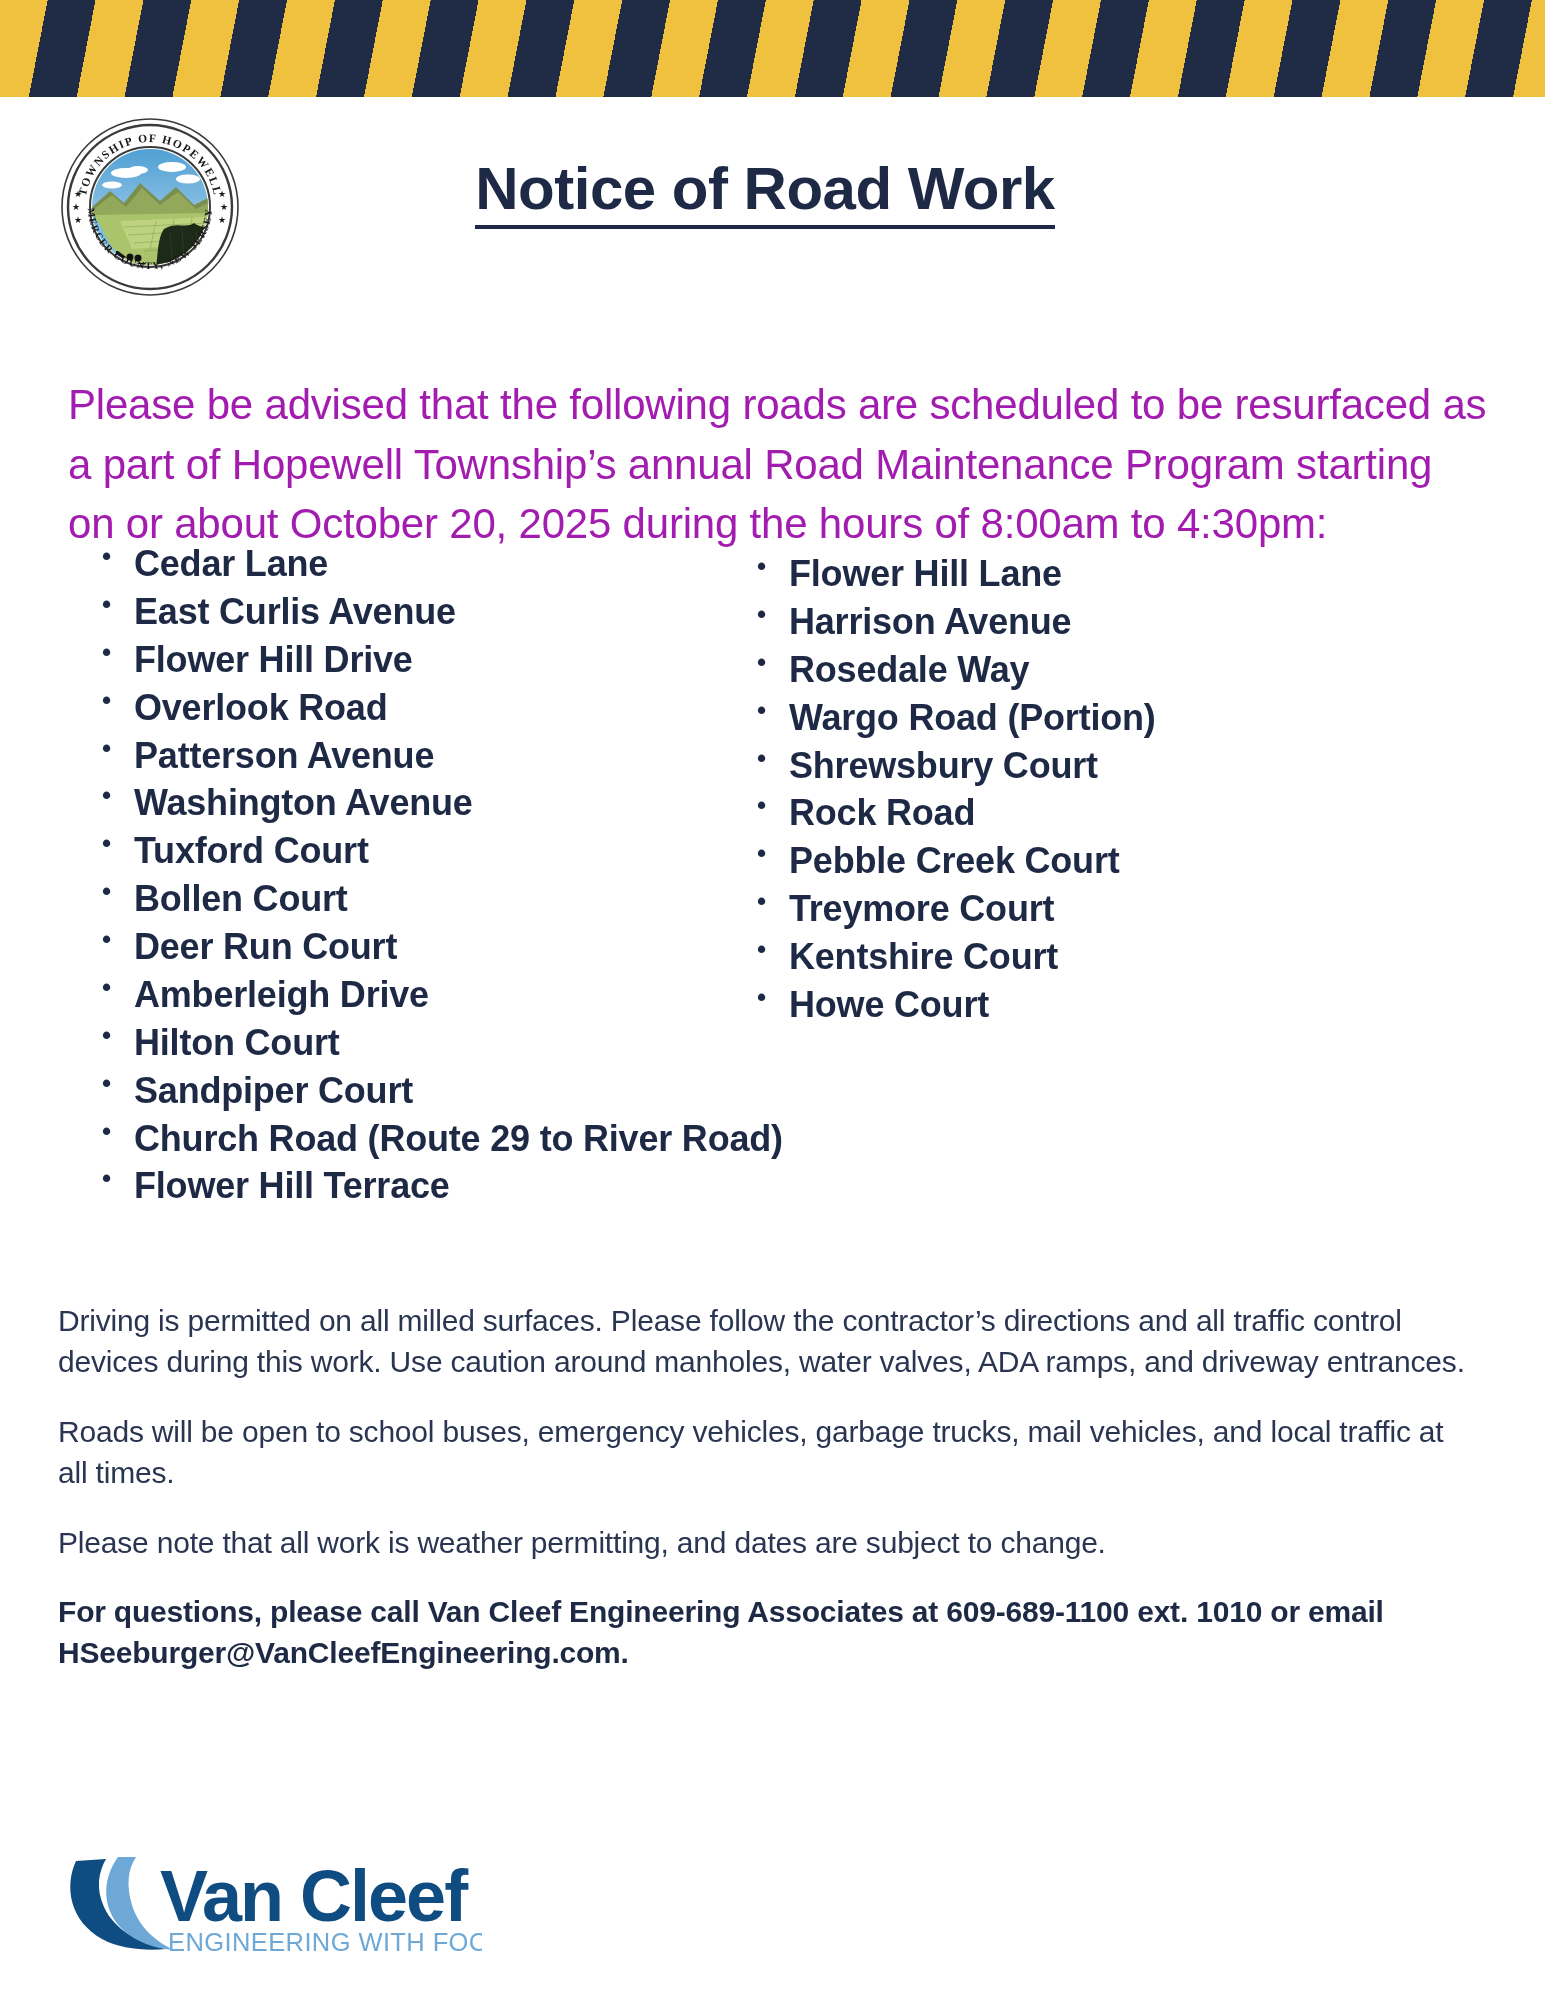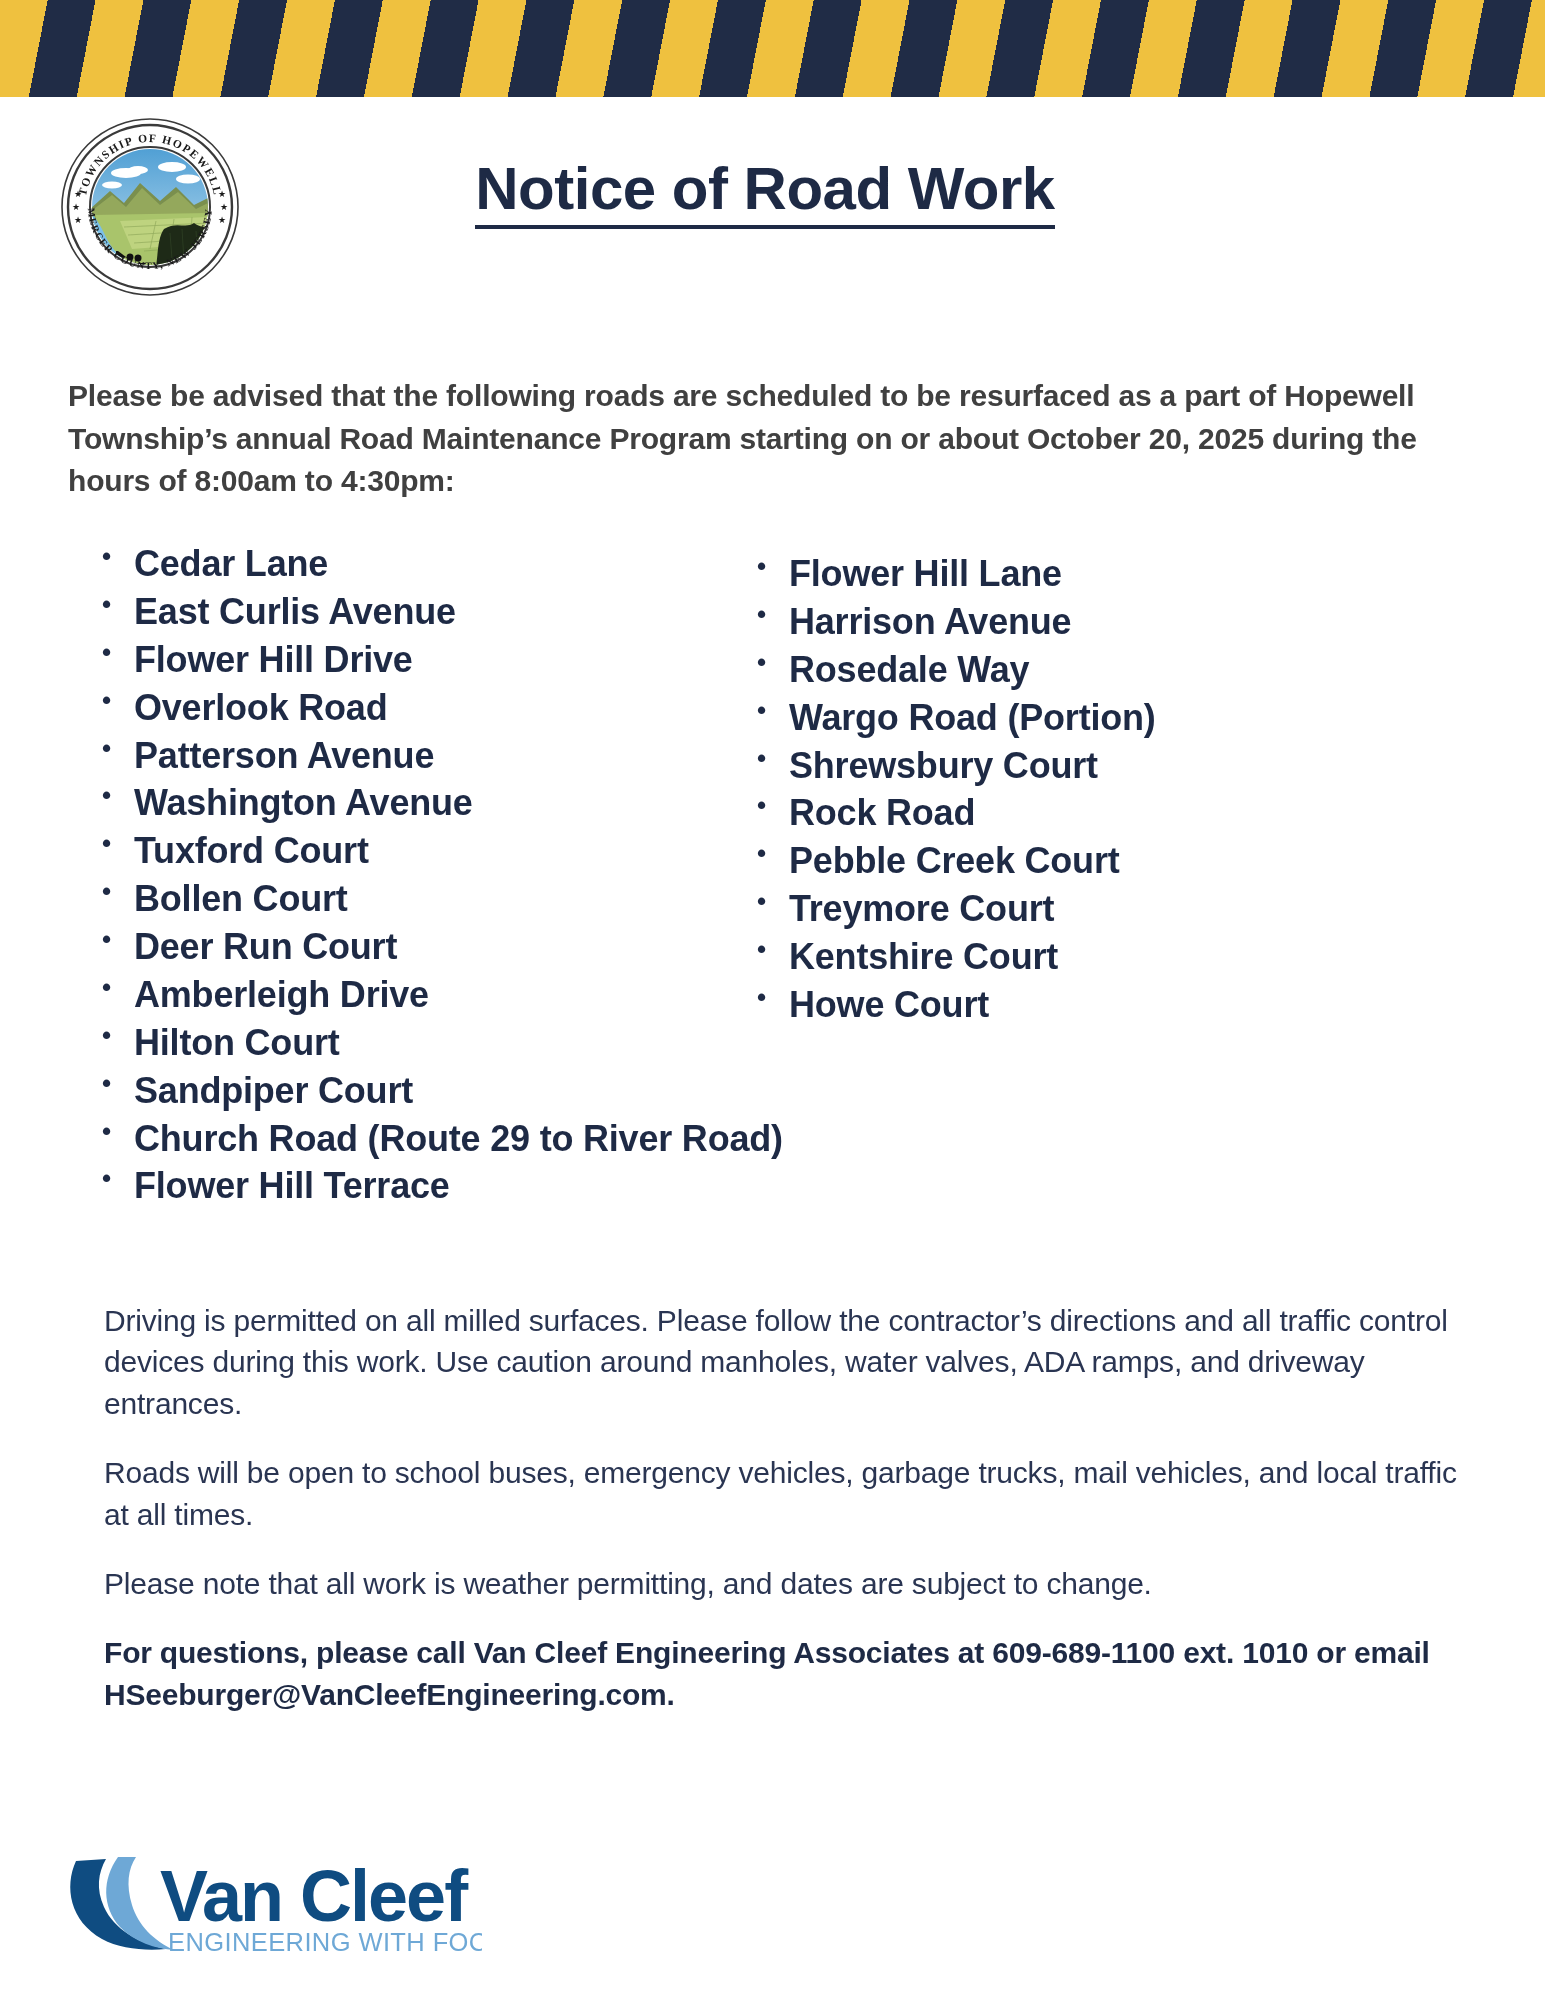--- a/index.html
+++ b/index.html
@@ -71,23 +71,23 @@
     border-bottom: 4px solid #1e2a45;
     padding-bottom: 5px;
     line-height: 1.05;
   }
 
   
   .intro {
     position: absolute;
     top: 375px; left: 68px;
     width: 1420px;
-    font-size: 30px;
-    font-weight: bold;
-    color: #404040;
+    font-size: 42px;
+    font-weight: normal;
+    color: #a21caf;
     line-height: 1.42;
     letter-spacing: -0.2px;
   }
 
   
   .lists {
     position: absolute;
     top: 540px; left: 68px;
     width: 1420px;
     display: flex;
@@ -121,21 +121,20 @@
     position: absolute;
     top: 1300px; left: 58px;
     width: 1415px;
   }
   .body-copy p {
     font-size: 30px;
     color: #2a3552;
     line-height: 1.38;
     margin-bottom: 28px;
     letter-spacing: -0.2px;
-    margin-left: 46px;
   }
   .body-copy p.bold-note {
     font-weight: bold;
     color: #1e2a45;
     margin-bottom: 0;
   }
 
   
   .footer-logo {
     position: absolute;

